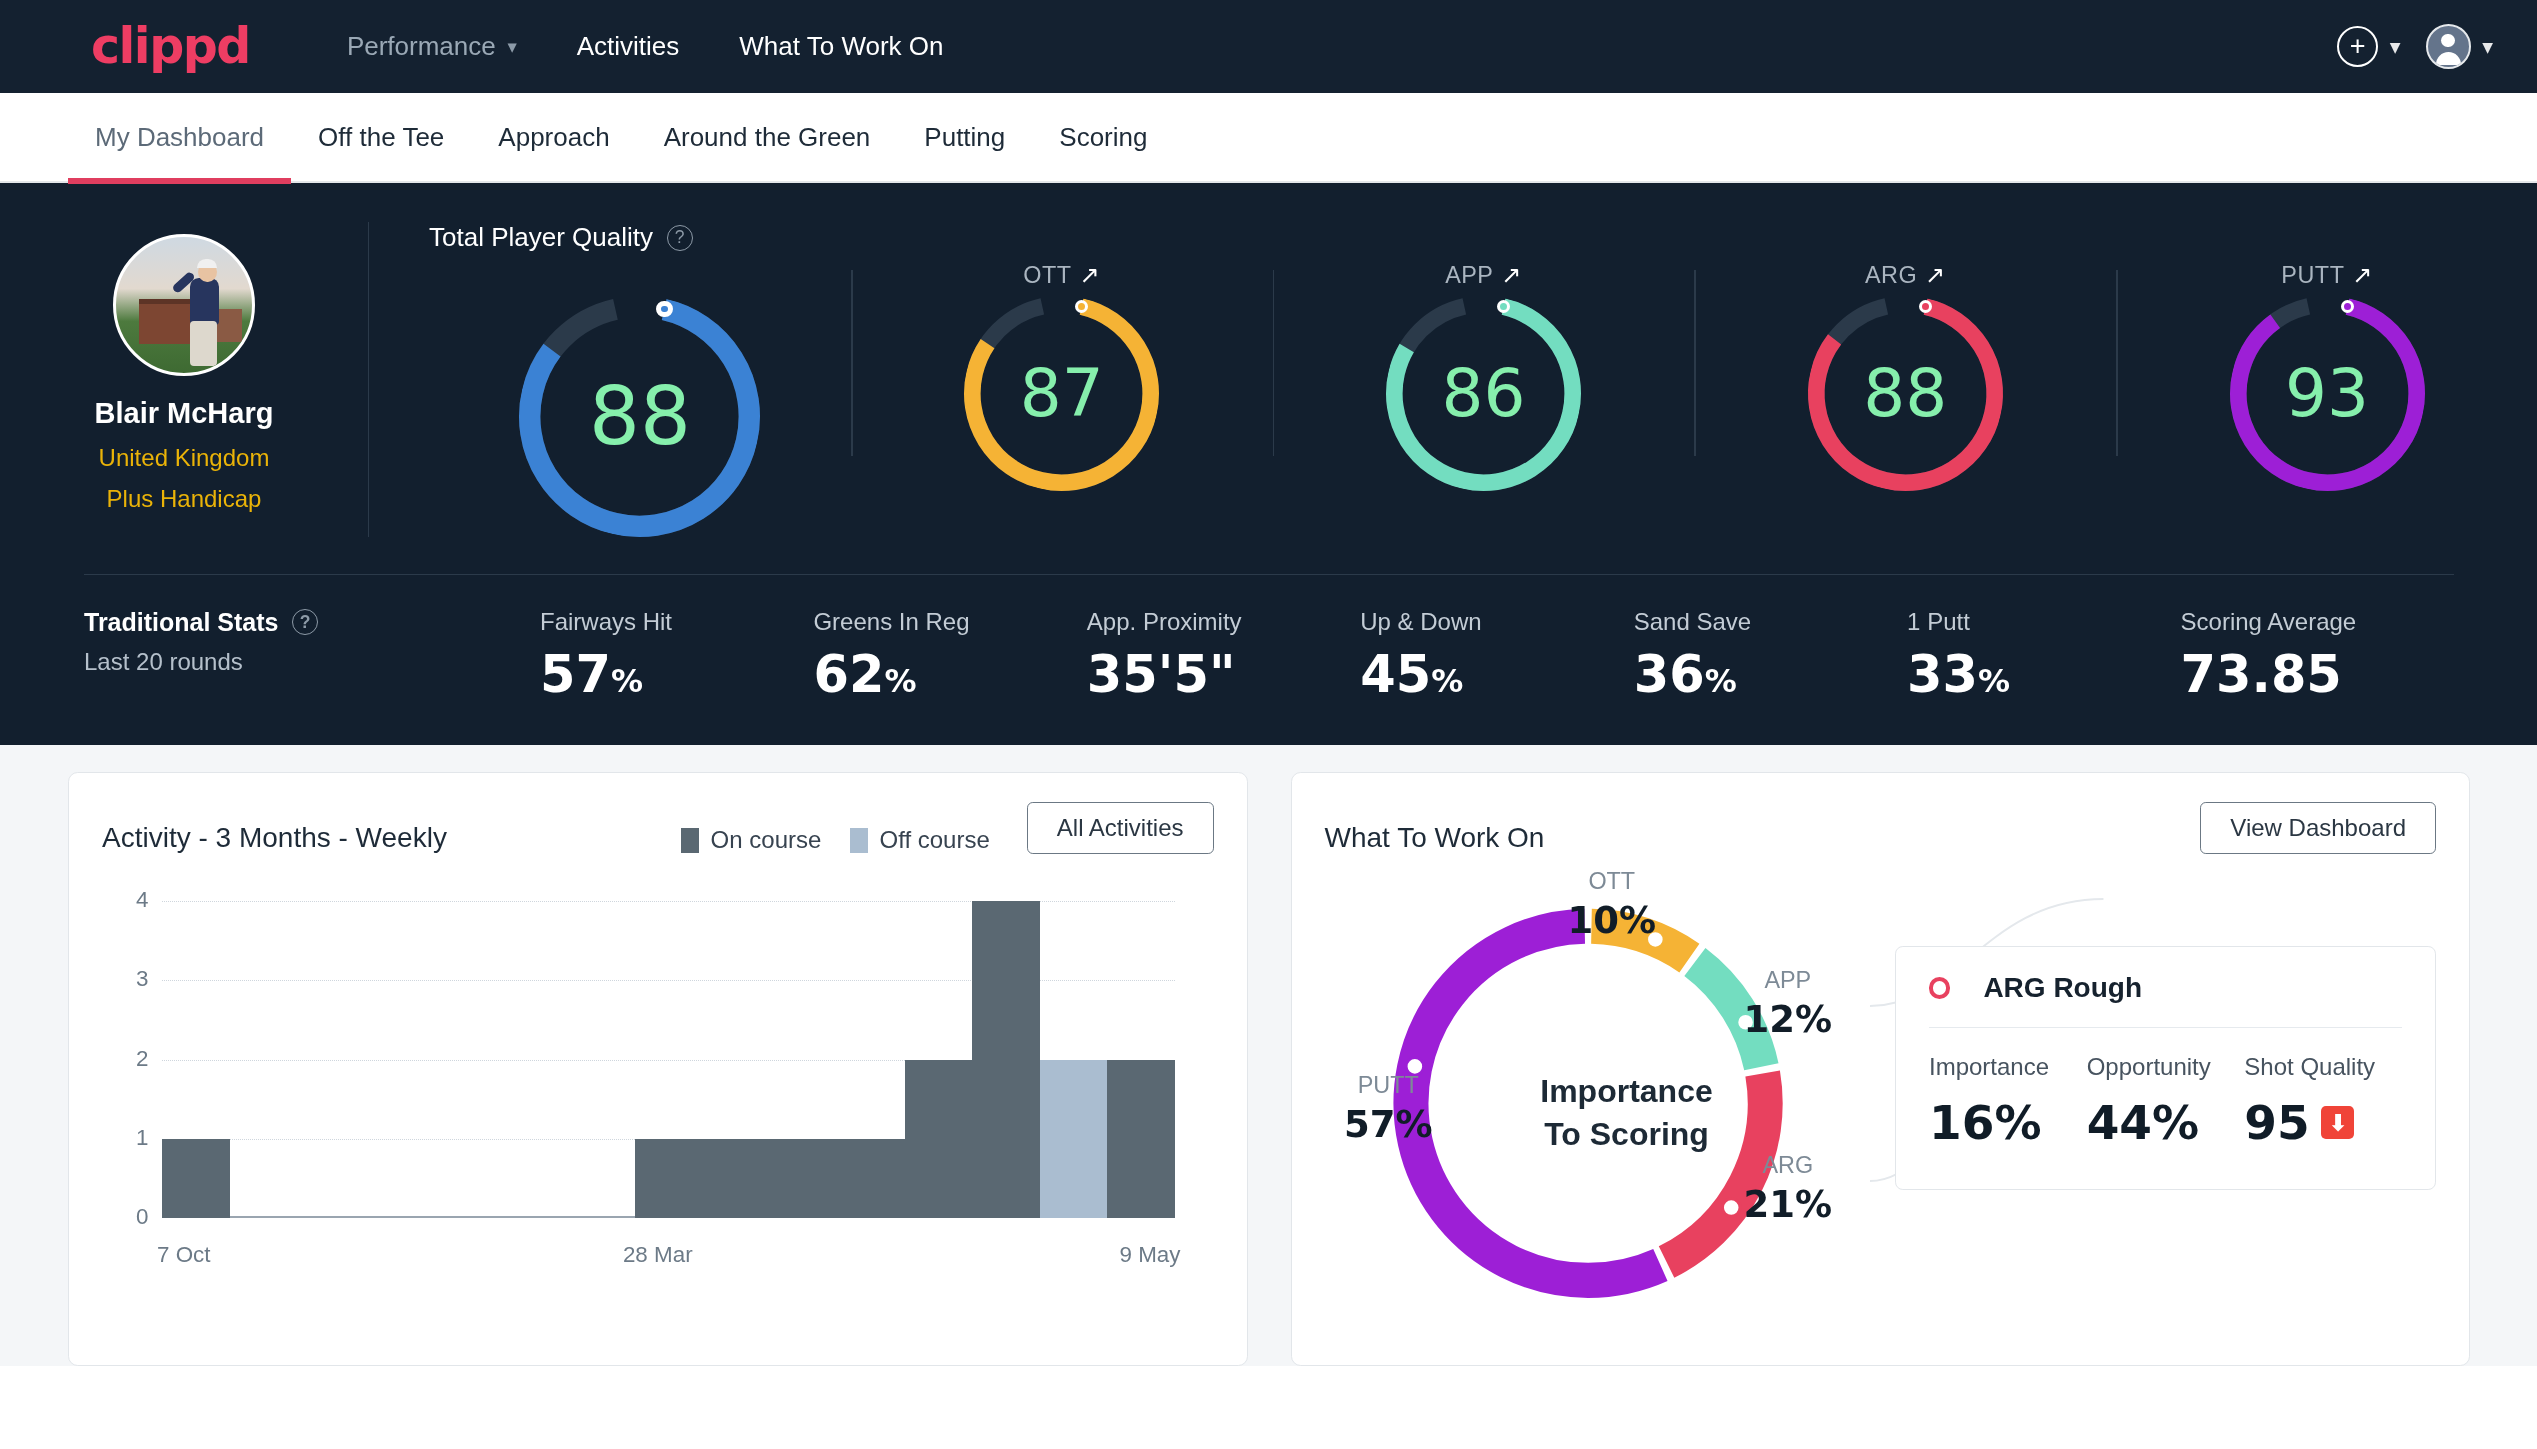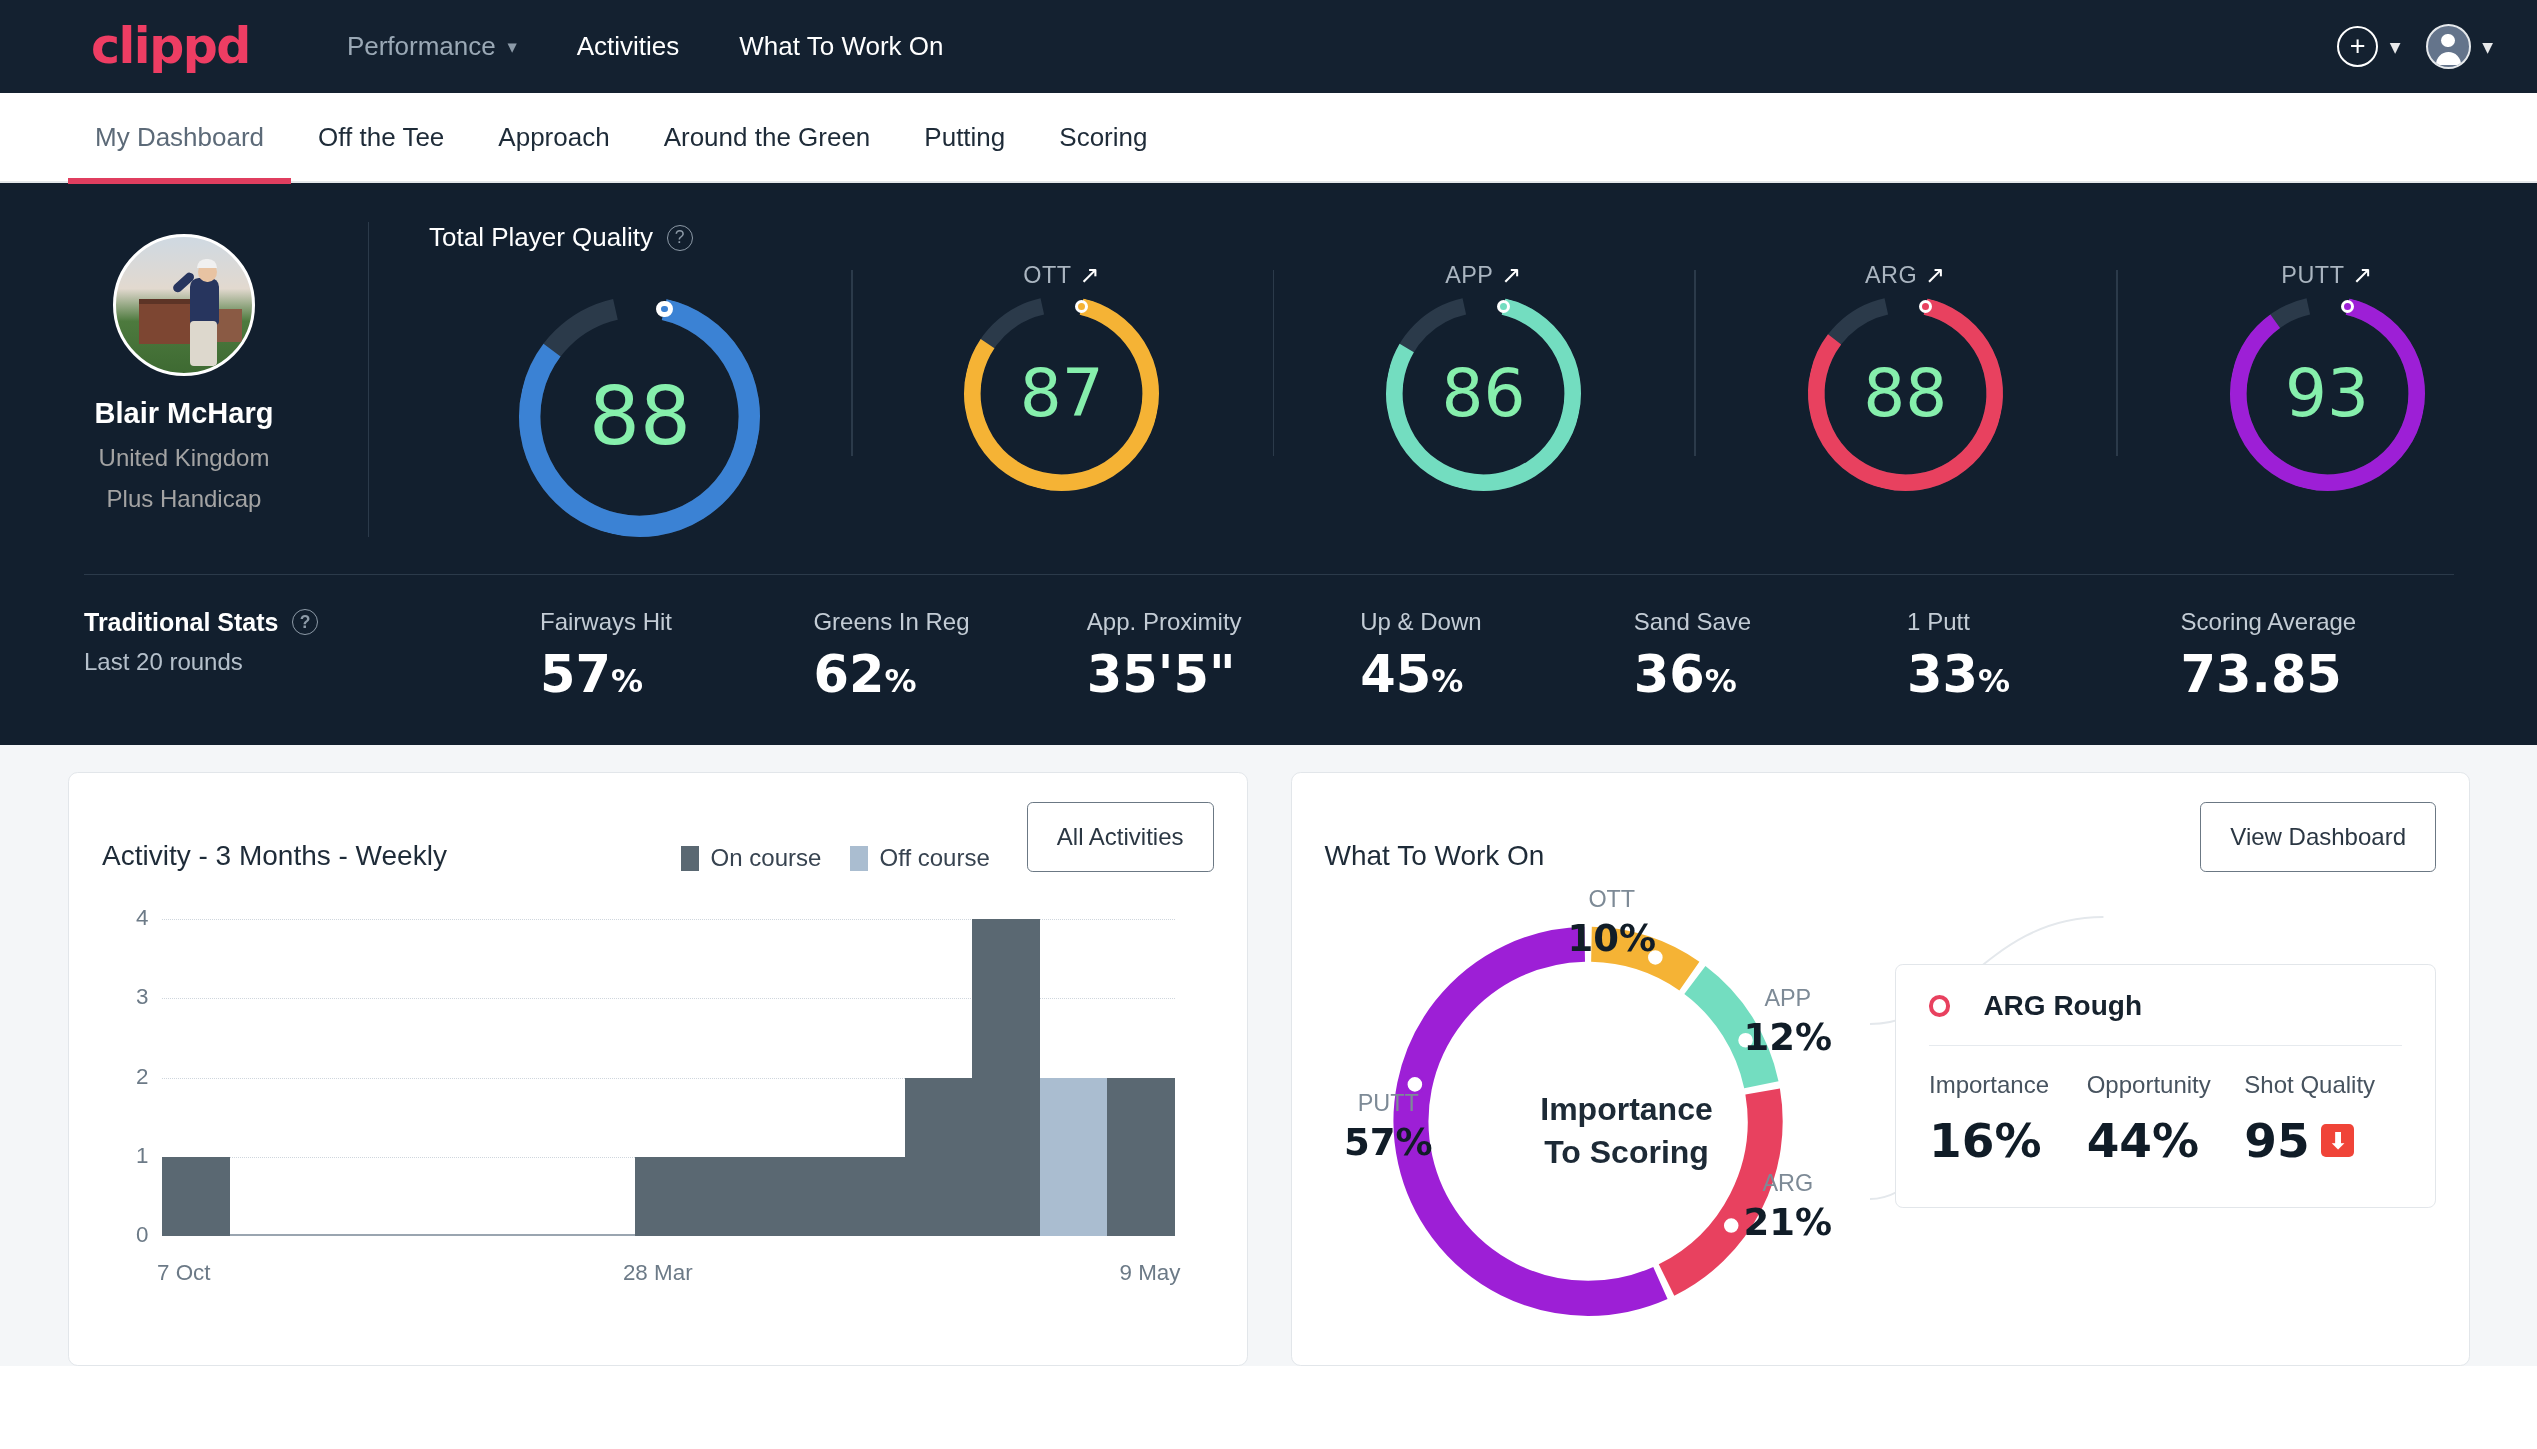--- a/index.html
+++ b/index.html
@@ -99,21 +99,21 @@
   }
   .photo .arm {
     position: absolute; left: 55px; top: 41px; width: 25px; height: 8.8px;
     background: #27355e; transform: rotate(-42deg); border-radius: 4.9px;
   }
   .photo .legs {
     position: absolute; left: 74px; top: 84px; width: 27px; height: 45px;
     background: #ddd8cd; border-radius: 3.9px;
   }
   .pname { margin-top: 21.4px; font-size: 29px; font-weight: bold; color: #fff; }
-  .pmeta { margin-top: 13.6px; font-size: 24px; color: #a3a3a3; }
+  .pmeta { margin-top: 13.6px; font-size: 24px; color: #eab308; }
 
   .tpq { flex: 1; border-left: 1.9px solid #2b3a4a; padding-left: 60px; }
   .tpq-head {
     display: flex; align-items: center; gap: 13.6px;
     font-size: 26px; color: #ffffff; margin-bottom: 7.8px;
   }
   .qmark {
     width: 26px; height: 26px; border-radius: 50%; border: 1.9px solid #8d9aa7;
     color: #8d9aa7; font-size: 17.5px; display: flex;
     align-items: center; justify-content: center;
@@ -169,21 +169,21 @@
     background: #ffffff; border: 1.9px solid #e2e6ea; border-radius: 9.7px;
     flex: 1; padding: 29px 33px;
   }
   .card-head { display: flex; align-items: flex-end; }
   .card-title { font-size: 28px; color: #1e2b38; }
   .legend { display: flex; align-items: center; gap: 29px; margin-left: auto; margin-right: 37px; }
   .legend-item { display: flex; align-items: center; gap: 11.7px; font-size: 24px; color: #374350; }
   .swatch { width: 17.5px; height: 25px; }
   .btn {
     border: 1.9px solid #6b7884; background: #fff; border-radius: 5.8px;
-    padding: 20px 29px; font-size: 24px; color: #2b3743; cursor: pointer;
+    padding: 11px 29px; font-size: 24px; color: #2b3743; cursor: pointer;
     font-family: "Liberation Sans", sans-serif; white-space: nowrap;
   }
 
   
   .chart { position: relative; margin-top: 33px; height: 389px; }
   .plot { position: absolute; left: 60px; right: 39px; top: 13.6px; bottom: 58px; }
   .gridline { position: absolute; left: 0; right: 0; border-top: 1.9px dotted #cfd6dd; }
   .baseline { position: absolute; left: 0; right: 0; bottom: 0; border-top: 2.9px solid #9aa5b0; }
   .ytick {
     position: absolute; right: calc(100% + 13.6px); font-size: 22.4px;

